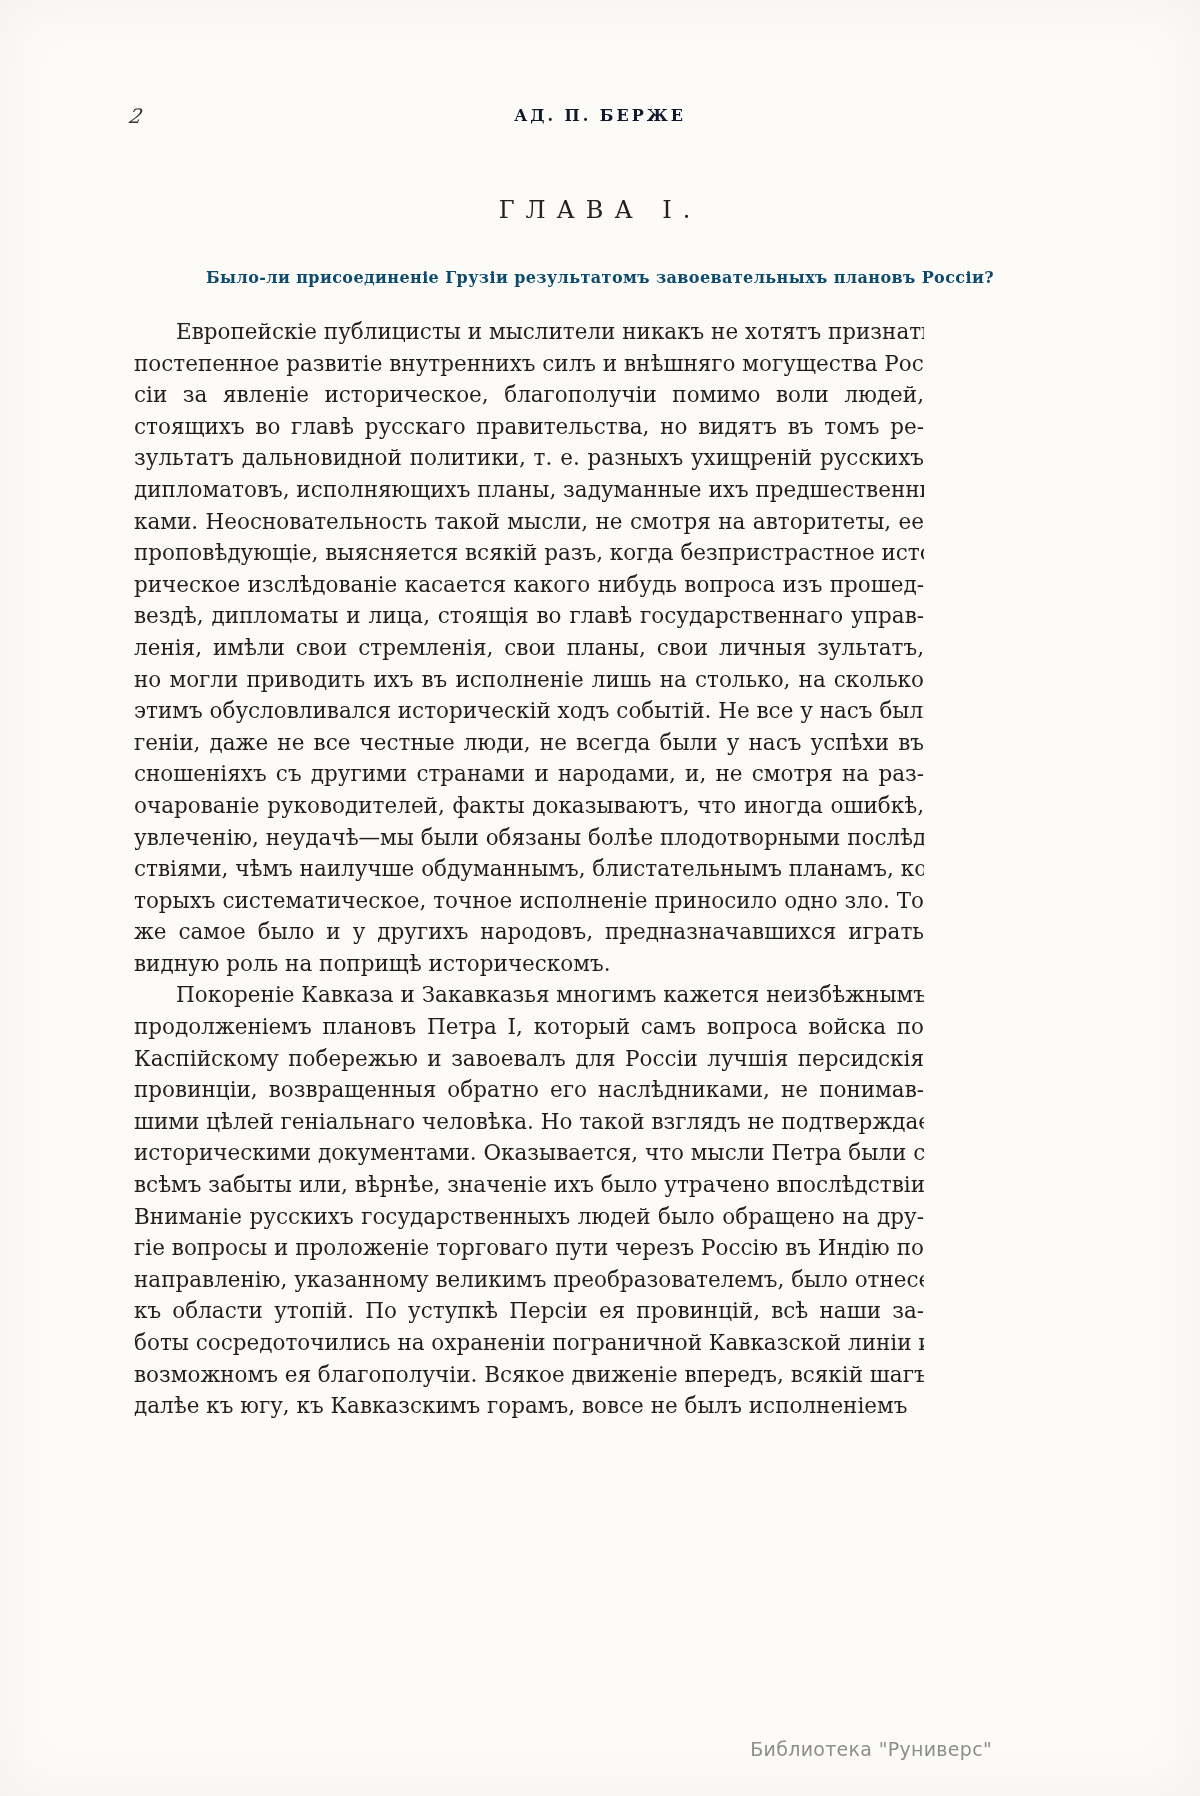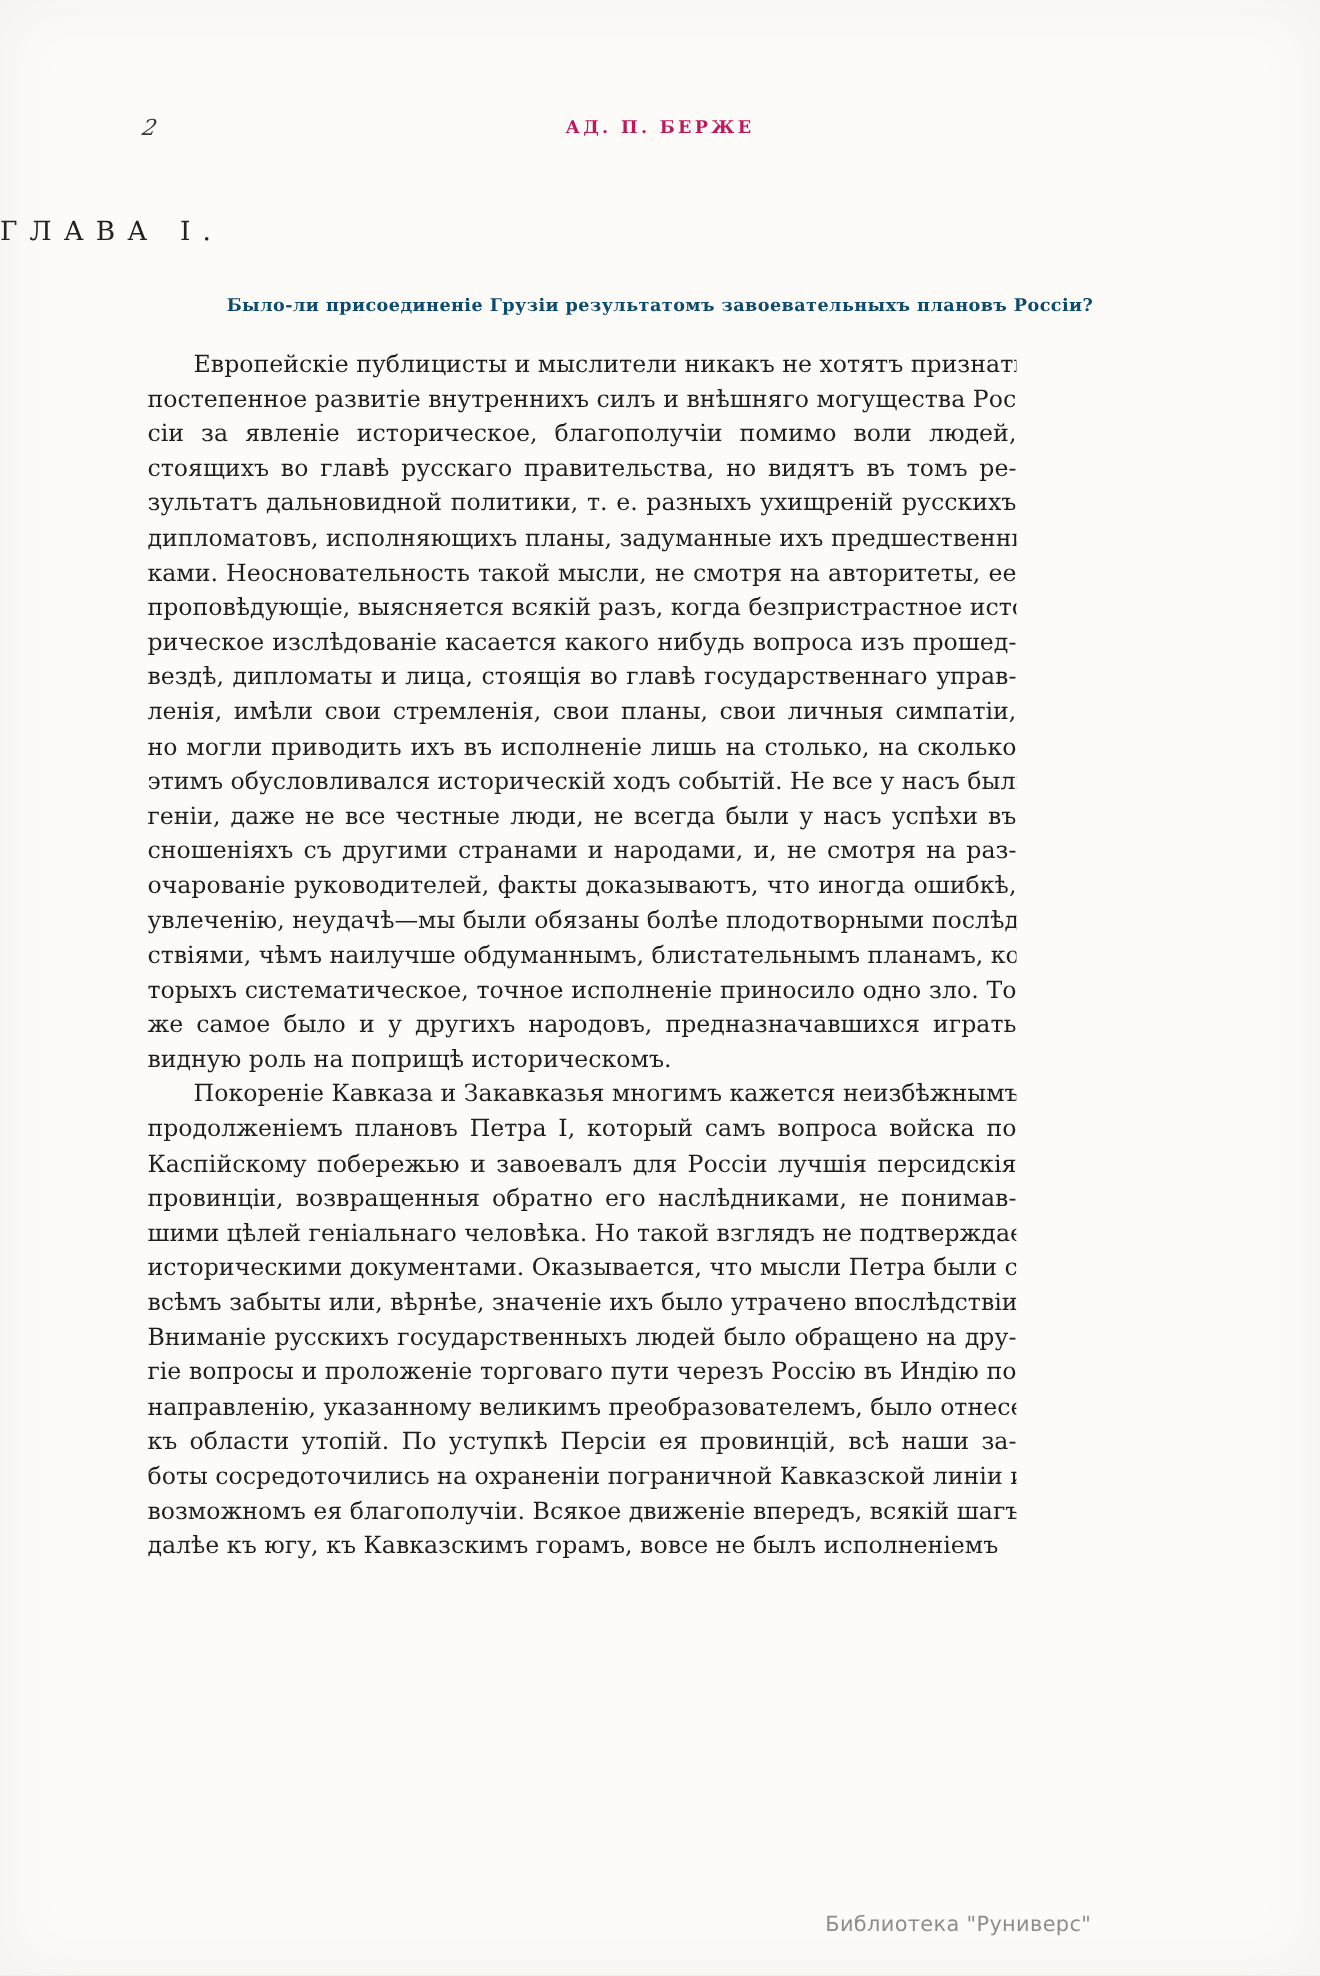--- a/index.html
+++ b/index.html
@@ -36,28 +36,28 @@
   }
   .running-header {
     position: absolute;
     left: 0;
     right: 0;
     top: 2px;
     text-align: center;
     font-size: 16px;
     font-weight: bold;
     letter-spacing: 3px;
-    color: #be185d;
+    color: #0f172a;
   }
   .chapter-title {
     position: absolute;
     top: 196px;
     left: 0;
     right: 0;
-    text-align: left;
+    text-align: center;
     font-size: 24px;
     font-weight: 500;
     letter-spacing: 11px;
     color: #24221f;
   }
   .chapter-subtitle {
     position: absolute;
     top: 268px;
     left: 140px;
     right: 140px;
@@ -118,21 +118,21 @@
       <div class="line first">Европейскіе публицисты и мыслители никакъ не хотятъ признать</div>
       <div class="line">постепенное развитіе внутреннихъ силъ и внѣшняго могущества Рос-</div>
       <div class="line">сіи за явленіе историческое, благополучіи помимо воли людей,</div>
       <div class="line">стоящихъ во главѣ русскаго правительства, но видятъ въ томъ ре-</div>
       <div class="line">зультатъ дальновидной политики, т. е. разныхъ ухищреній русскихъ</div>
       <div class="line">дипломатовъ, исполняющихъ планы, задуманные ихъ предшественни-</div>
       <div class="line">ками. Неосновательность такой мысли, не смотря на авторитеты, ее</div>
       <div class="line">проповѣдующіе, выясняется всякій разъ, когда безпристрастное исто-</div>
       <div class="line">рическое изслѣдованіе касается какого нибудь вопроса изъ прошед-</div>
       <div class="line">вездѣ, дипломаты и лица, стоящія во главѣ государственнаго управ-</div>
-      <div class="line">ленія, имѣли свои стремленія, свои планы, свои личныя симпатіи,</div>
+      <div class="line">ленія, имѣли свои стремленія, свои планы, свои личныя зультатъ,</div>
       <div class="line">но могли приводить ихъ въ исполненіе лишь на столько, на сколько</div>
       <div class="line">этимъ обусловливался историческій ходъ событій. Не все у насъ были</div>
       <div class="line">геніи, даже не все честные люди, не всегда были у насъ успѣхи въ</div>
       <div class="line">сношеніяхъ съ другими странами и народами, и, не смотря на раз-</div>
       <div class="line">очарованіе руководителей, факты доказываютъ, что иногда ошибкѣ,</div>
       <div class="line">увлеченію, неудачѣ—мы были обязаны болѣе плодотворными послѣд-</div>
       <div class="line">ствіями, чѣмъ наилучше обдуманнымъ, блистательнымъ планамъ, ко-</div>
       <div class="line">торыхъ систематическое, точное исполненіе приносило одно зло. То</div>
       <div class="line">же самое было и у другихъ народовъ, предназначавшихся играть</div>
       <div class="line last">видную роль на поприщѣ историческомъ.</div>

